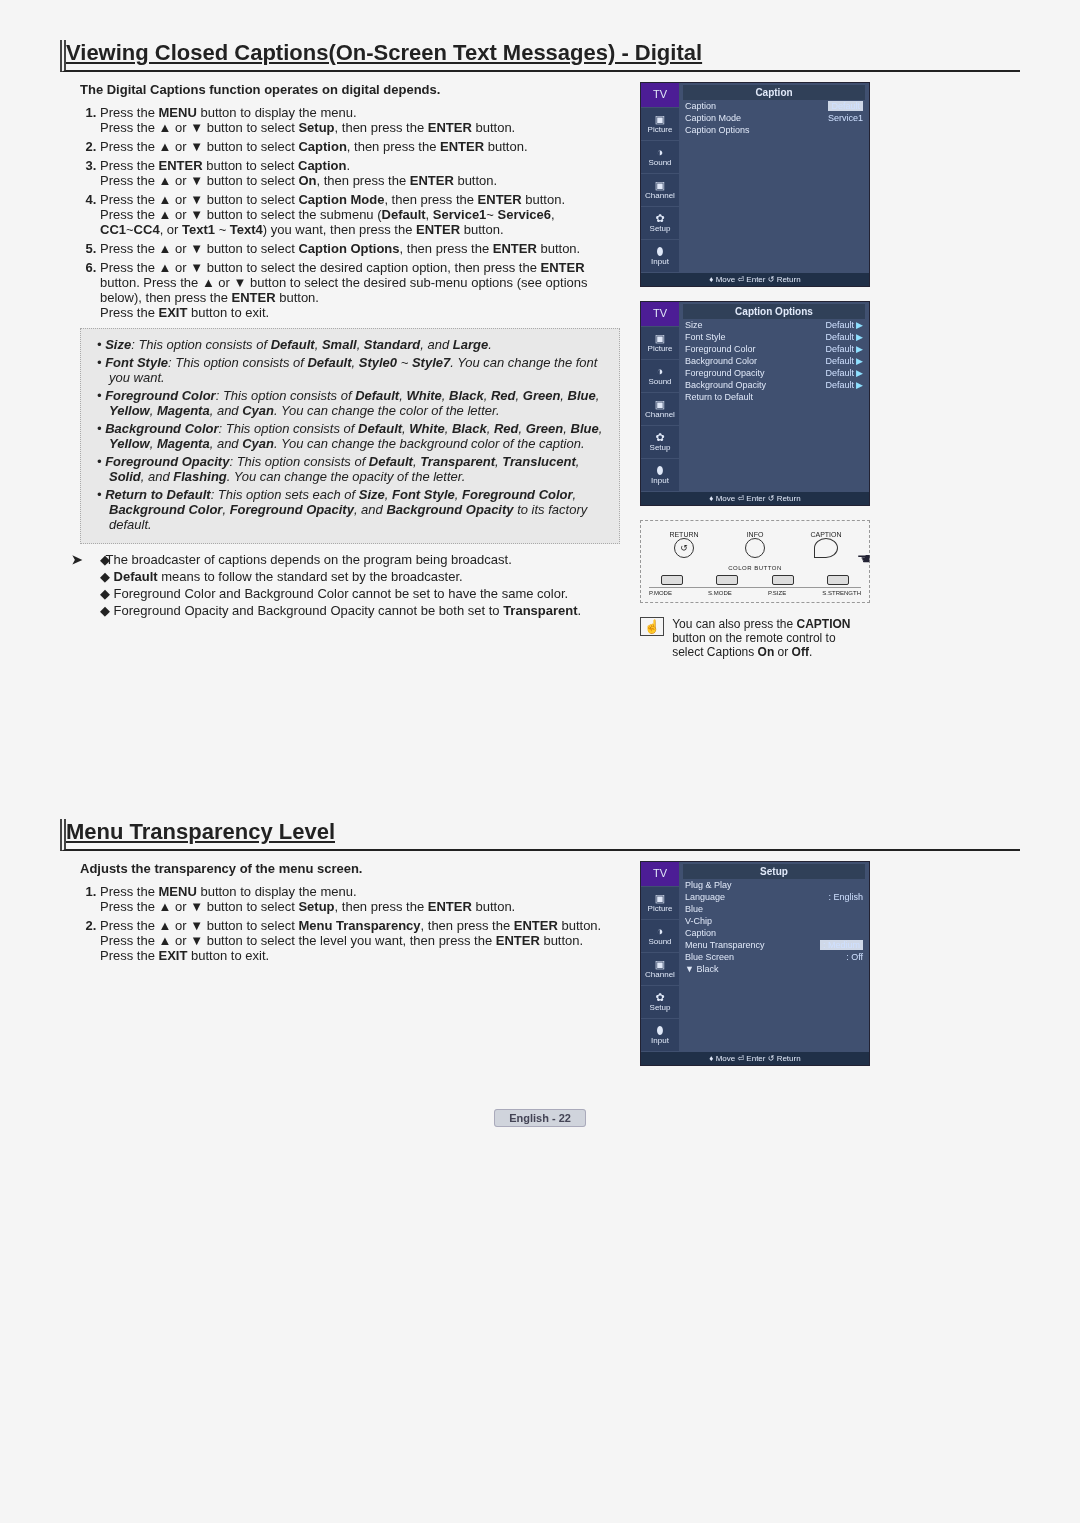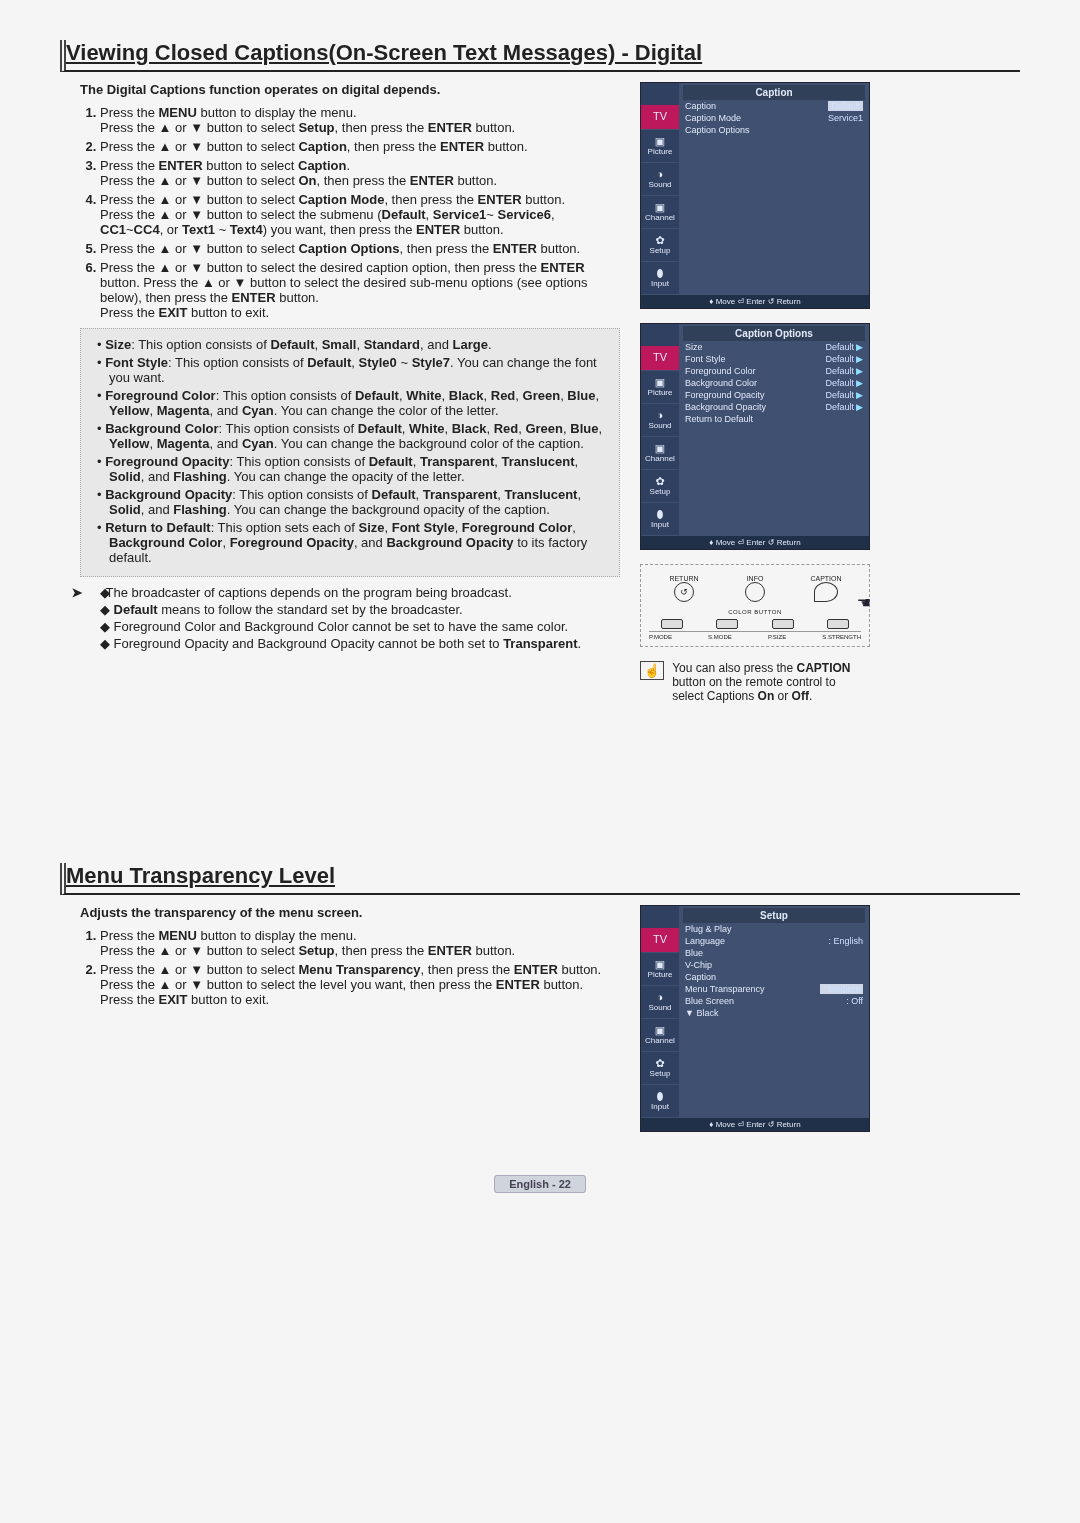--- a/index.html
+++ b/index.html
@@ -55,20 +55,21 @@
     border: 1px dotted #aaa;
   }
   .highlight-box ul {
     margin: 0;
     padding-left: 16px;
   }
   .highlight-box li {
     margin-bottom: 3px;
     list-style: none;
     text-indent: -12px;
+    font-style: italic;
   }
   .highlight-box li:before {
     content: "• ";
   }
   .notes {
     margin-left: 40px;
     margin-top: 8px;
   }
   .notes .note-line {
     text-indent: -14px;
@@ -115,22 +116,21 @@
     text-align: center;
     border-bottom: 1px solid #405070;
     line-height: 1;
   }
   .osd-sidebar .sb-icon {
     display: block;
     font-size: 11px;
     margin-bottom: 1px;
   }
   .osd-sidebar .sb-tv {
-    background: #be185d;
-    margin-top: 22px;
+    background: #4c1d95;
   }
   .osd-list {
     flex: 1;
     padding: 2px 4px;
   }
   .osd-row {
     display: flex;
     justify-content: space-between;
     padding: 1px 2px;
     align-items: center;
@@ -266,21 +266,20 @@
       <li>Press the ▲ or ▼ button to select the desired caption option, then press the <b>ENTER</b> button. Press the ▲ or ▼ button to select the desired sub-menu options (see options below), then press the <b>ENTER</b> button.<br>Press the <b>EXIT</b> button to exit.</li>
     </ol>
 
     <div class="highlight-box">
       <ul>
         <li><b>Size</b>: This option consists of <b>Default</b>, <b>Small</b>, <b>Standard</b>, and <b>Large</b>.</li>
         <li><b>Font Style</b>: This option consists of <b>Default</b>, <b>Style0</b> ~ <b>Style7</b>. You can change the font you want.</li>
         <li><b>Foreground Color</b>: This option consists of <b>Default</b>, <b>White</b>, <b>Black</b>, <b>Red</b>, <b>Green</b>, <b>Blue</b>, <b>Yellow</b>, <b>Magenta</b>, and <b>Cyan</b>. You can change the color of the letter.</li>
         <li><b>Background Color</b>: This option consists of <b>Default</b>, <b>White</b>, <b>Black</b>, <b>Red</b>, <b>Green</b>, <b>Blue</b>, <b>Yellow</b>, <b>Magenta</b>, and <b>Cyan</b>. You can change the background color of the caption.</li>
         <li><b>Foreground Opacity</b>: This option consists of <b>Default</b>, <b>Transparent</b>, <b>Translucent</b>, <b>Solid</b>, and <b>Flashing</b>. You can change the opacity of the letter.</li>
-        <li><b>Background Opacity</b>: This option consists of <b>Default</b>, <b>Transparent</b>, <b>Translucent</b>, <b>Solid</b>, and <b>Flashing</b>. You can change the background opacity of the caption.</li>
         <li><b>Return to Default</b>: This option sets each of <b>Size</b>, <b>Font Style</b>, <b>Foreground Color</b>, <b>Background Color</b>, <b>Foreground Opacity</b>, and <b>Background Opacity</b> to its factory default.</li>
       </ul>
     </div>
 
     <div class="notes">
       <div class="note-line"><span class="arrow-lead">➤</span><span>The broadcaster of captions depends on the program being broadcast.</span></div>
       <div class="note-line"><b>Default</b> means to follow the standard set by the broadcaster.</div>
       <div class="note-line">Foreground Color and Background Color cannot be set to have the same color.</div>
       <div class="note-line">Foreground Opacity and Background Opacity cannot be both set to <b>Transparent</b>.</div>
     </div>

